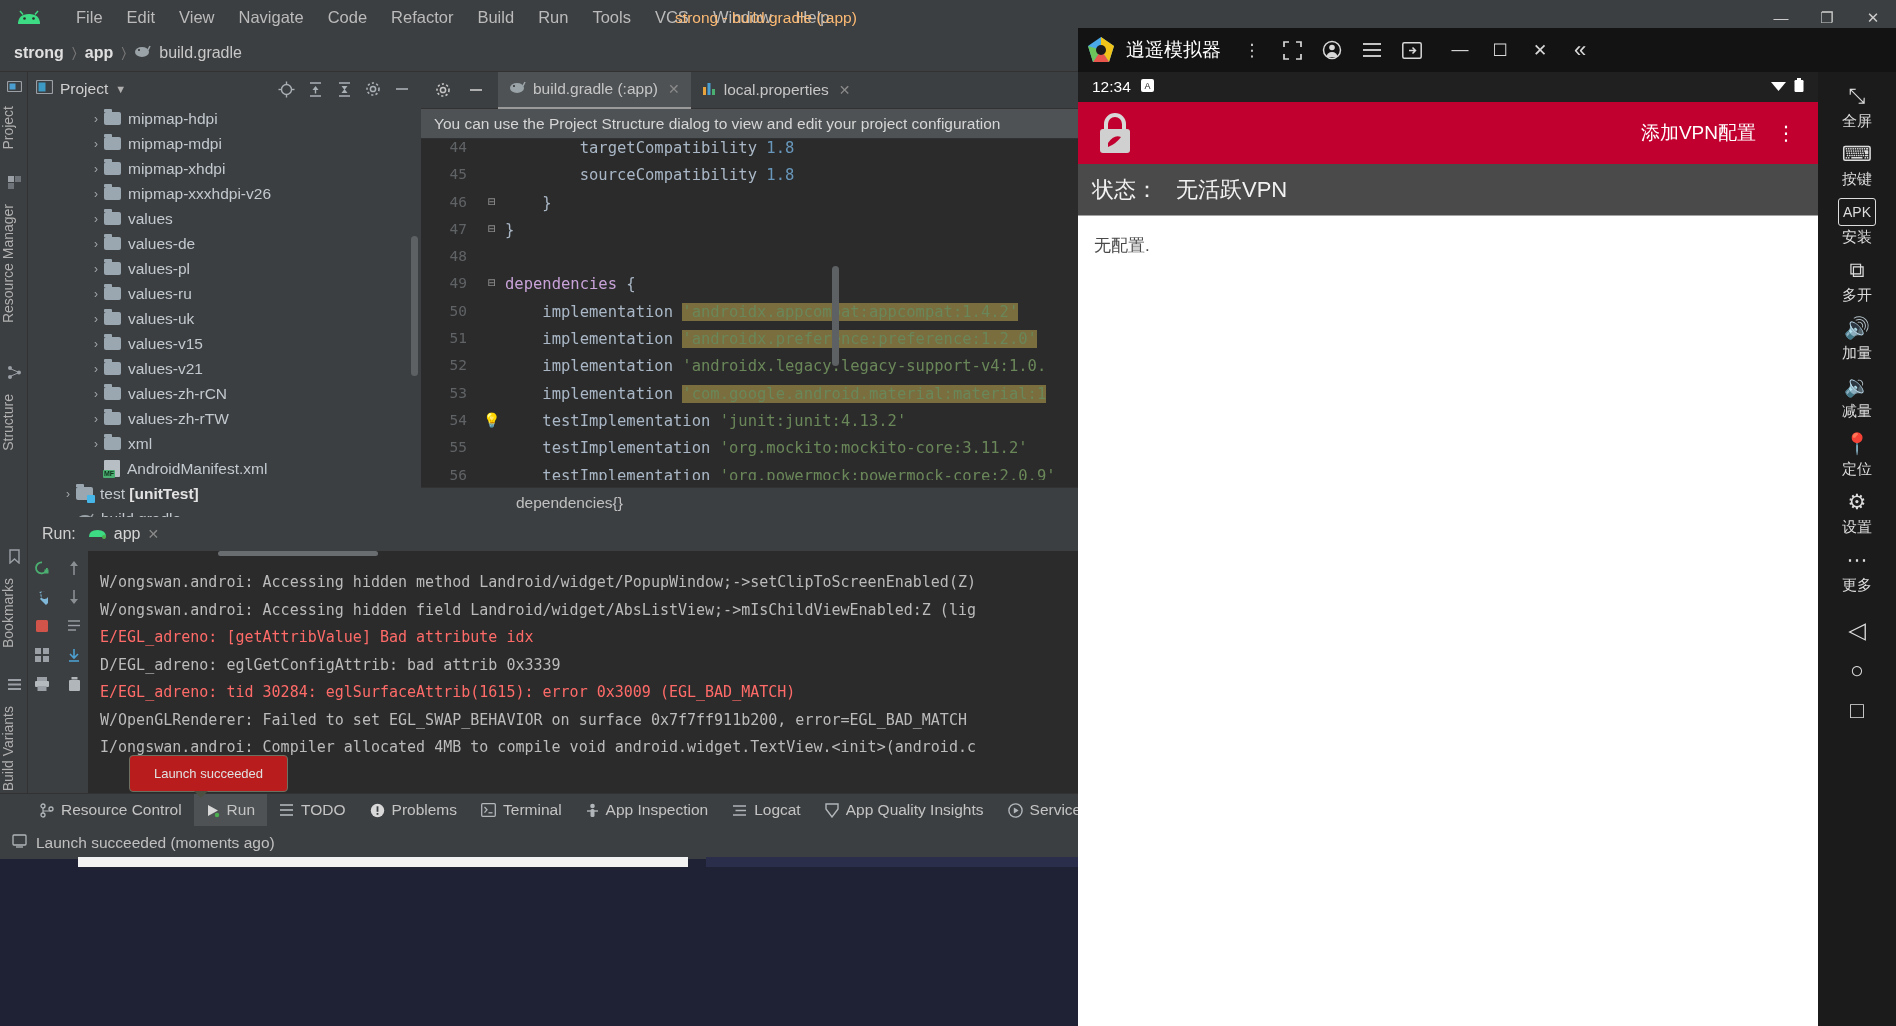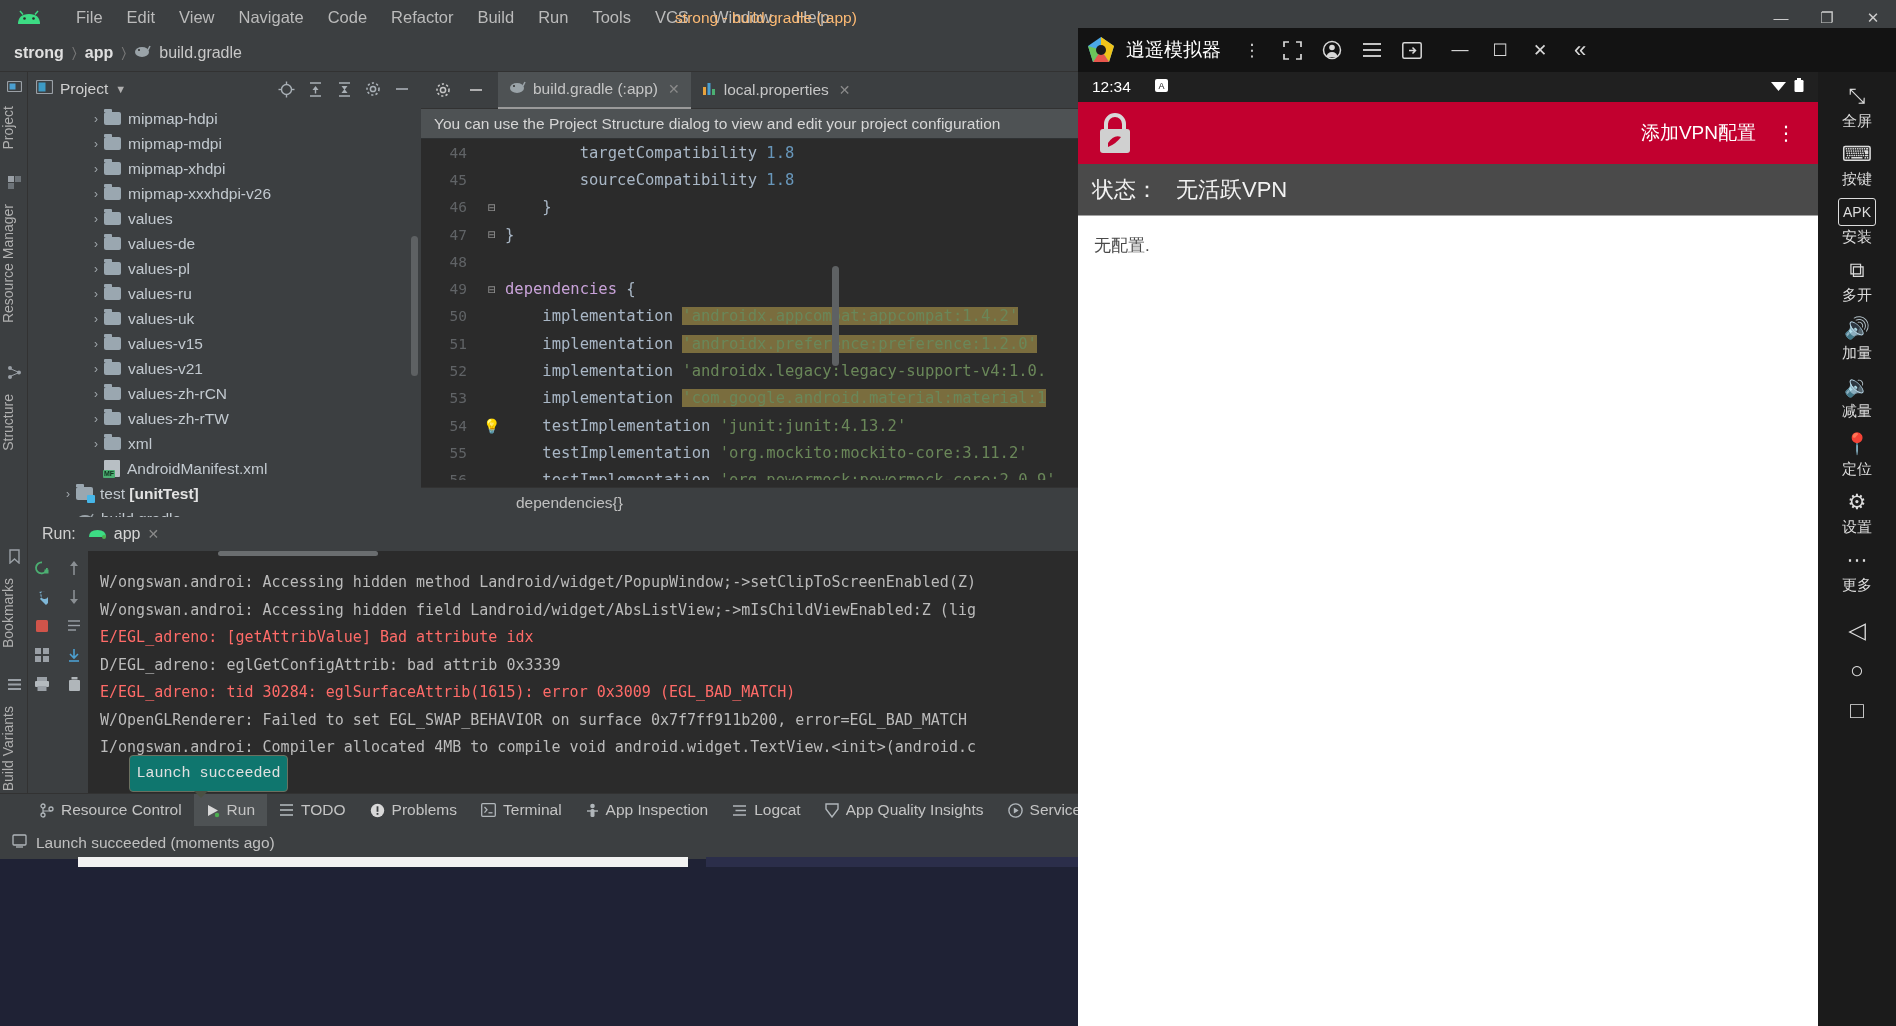--- a/index.html
+++ b/index.html
@@ -151,21 +151,21 @@
   .etab .close-x { color: #8a8a8a; font-size: 14px; margin-left: 3px; }
   #notif-bar {
     height: 30px; background: #4e5254; color: #d6d6d6; font-size: 15.5px;
     display: flex; align-items: center; padding-left: 13px;
     border-bottom: 1px solid #2f3234;
   }
   #code-wrap {
     position: relative; height: 341px; background: #2b2b2b; overflow: hidden;
     font-family: "DejaVu Sans Mono", monospace; font-size: 15.5px;
   }
-  .code-line { display: flex; height: 27.3px; align-items: center; }
+  .code-line { display: flex; height: 27.3px; }
   .gutter {
     width: 58px; text-align: right; padding-right: 12px; color: #606366;
     font-size: 14.5px; flex: none;
   }
   .fold {
     width: 26px; text-align: center; color: #8a8a8a; font-size: 13px; flex: none;
   }
   .code-text { white-space: pre; color: #a9b7c6; }
   .fn { color: #c8a2d8; }
   .str { color: #6a8759; }
@@ -209,23 +209,23 @@
     font-family: "DejaVu Sans Mono", monospace; font-size: 15px;
   }
   .log-line { height: 27.5px; line-height: 27.5px; white-space: pre; padding-left: 12px; color: #bbbbbb; }
   .log-line.err { color: #ff6b68; }
   #log-scroll-h {
     position: absolute; left: 130px; top: 0px; height: 5px; width: 160px;
     background: #6a6d6f; border-radius: 3px;
   }
   #tooltip {
     position: absolute; left: 129px; top: 755px; width: 159px; height: 37px;
-    background: #0f766e; border: 1px solid #6b7060; border-radius: 4px;
-    color: #e0e0e0; font-size: 15px; display: flex; align-items: center;
-    justify-content: center; z-index: 50; font-family: Liberation Mono, monospace;
+    background: #b91c1c; border: 1px solid #6b7060; border-radius: 4px;
+    color: #e0e0e0; font-size: 13px; display: flex; align-items: center;
+    justify-content: center; z-index: 50;
   }
   #tooltip::after {
     content: ""; position: absolute; left: 64px; bottom: -7px;
     width: 0; height: 0; border-left: 7px solid transparent;
     border-right: 7px solid transparent; border-top: 7px solid #4b5043;
   }
 
   
   #bottom-bar {
     position: absolute; left: 0; top: 793px; width: 1896px; height: 33px;
@@ -269,21 +269,21 @@
   .emu-ticon {
     width: 38px; height: 38px; display: flex; align-items: center; justify-content: center;
     color: #d8d8d8; font-size: 17px;
   }
   #emu-screen {
     position: absolute; left: 0; top: 44px; width: 740px; height: 954px;
     background: #ffffff;
   }
   #emu-statusbar {
     height: 30px; background: #202020; display: flex; align-items: center;
-    padding: 0 14px; color: #ffffff; font-size: 15.5px; gap: 23px;
+    padding: 0 14px; color: #ffffff; font-size: 15.5px; gap: 9px;
   }
   #emu-statusbar .right { margin-left: auto; display: flex; align-items: center; gap: 7px; }
   #app-appbar {
     height: 62px; background: #c2002f; display: flex; align-items: center;
     padding: 0 14px; gap: 12px;
   }
   #app-lock { width: 46px; height: 46px; display:flex; align-items:center; justify-content:center; }
   #app-appbar .title-spacer { flex: 1; }
   #vpn-action { color: #ffffff; font-size: 19px; white-space: nowrap; }
   #app-overflow { color: #ffffff; font-size: 20px; padding: 0 8px; }

